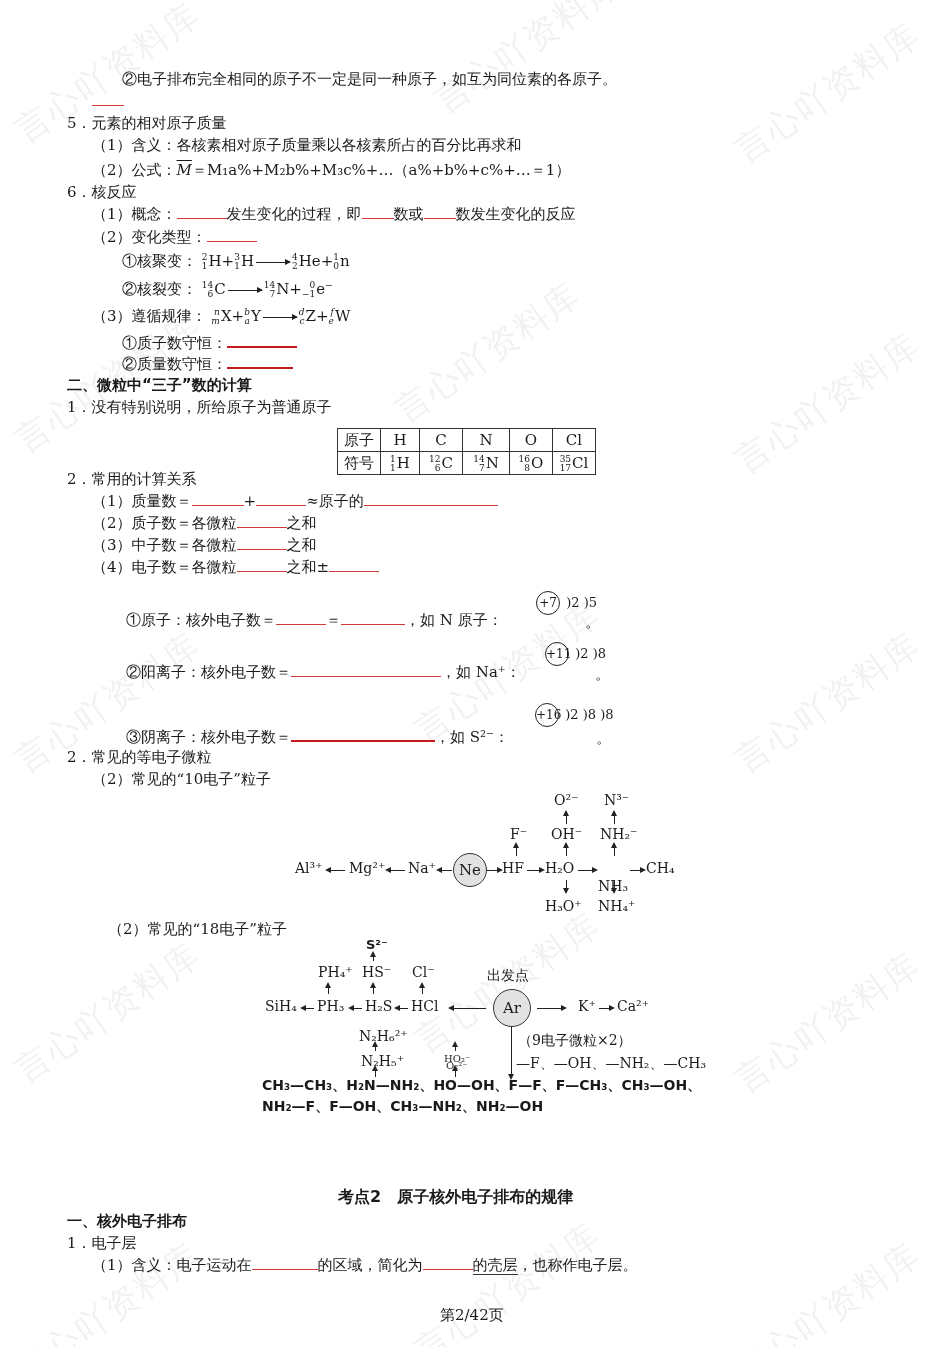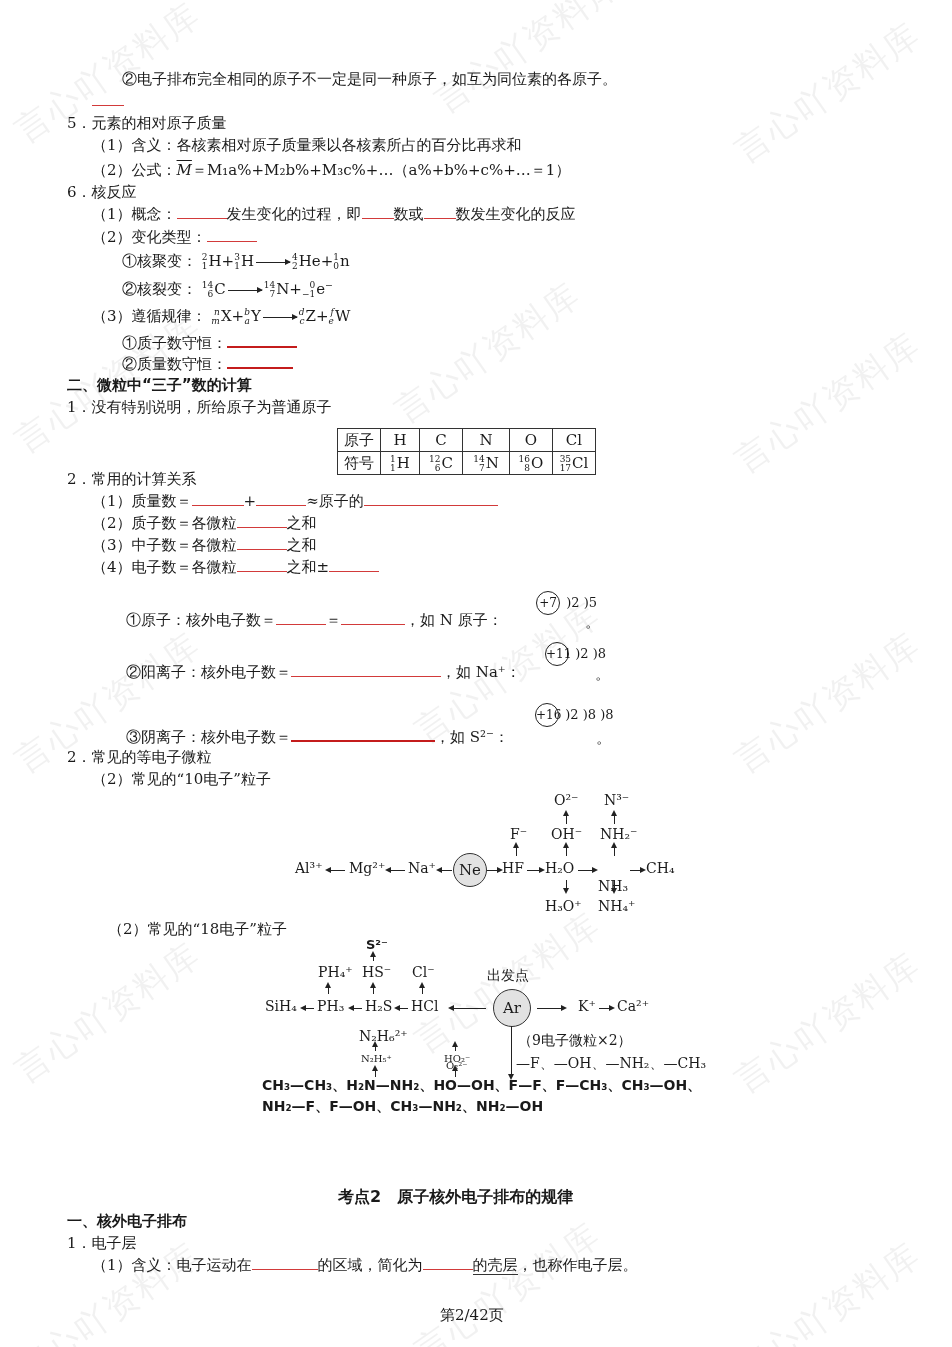--- a/index.html
+++ b/index.html
@@ -264,21 +264,21 @@
   <span class="dl b" style="left:366px;top:937px;font-size:13px;">S²⁻</span>
   <span class="va tip-u" style="left:422px;top:984px;height:10px;"></span>
   <span class="dl" style="left:412px;top:964px;">Cl⁻</span>
 
   <span class="va tip-d" style="left:511px;top:1026px;height:52px;"></span>
   <span class="dl" style="left:518px;top:1032px;">（9电子微粒×2）</span>
   <span class="dl" style="left:516px;top:1055px;">—F、—OH、—NH₂、—CH₃</span>
 
   <span class="dl" style="left:359px;top:1028px;font-size:14px;">N₂H₆²⁺</span>
   <span class="va tip-u" style="left:375px;top:1043px;height:8px;"></span>
-  <span class="dl" style="left:361px;top:1053px;font-size:10px;">N₂H₅⁺</span>
+  <span class="dl" style="left:361px;top:1053px;font-size:14px;">N₂H₅⁺</span>
   <span class="va tip-u" style="left:375px;top:1067px;height:10px;"></span>
   <span class="dl" style="left:446px;top:1060px;font-size:10px;">O₂²⁻</span>
   <span class="va tip-u" style="left:455px;top:1043px;height:8px;"></span>
   <span class="dl" style="left:444px;top:1053px;font-size:10px;">HO₂⁻</span>
   <span class="va tip-u" style="left:455px;top:1067px;height:10px;"></span>
 
   <span class="dl b" style="left:262px;top:1077px;font-size:14px;">CH₃—CH₃、H₂N—NH₂、HO—OH、F—F、F—CH₃、CH₃—OH、</span>
   <span class="dl b" style="left:262px;top:1098px;font-size:14px;">NH₂—F、F—OH、CH₃—NH₂、NH₂—OH</span>
 </div>
 

